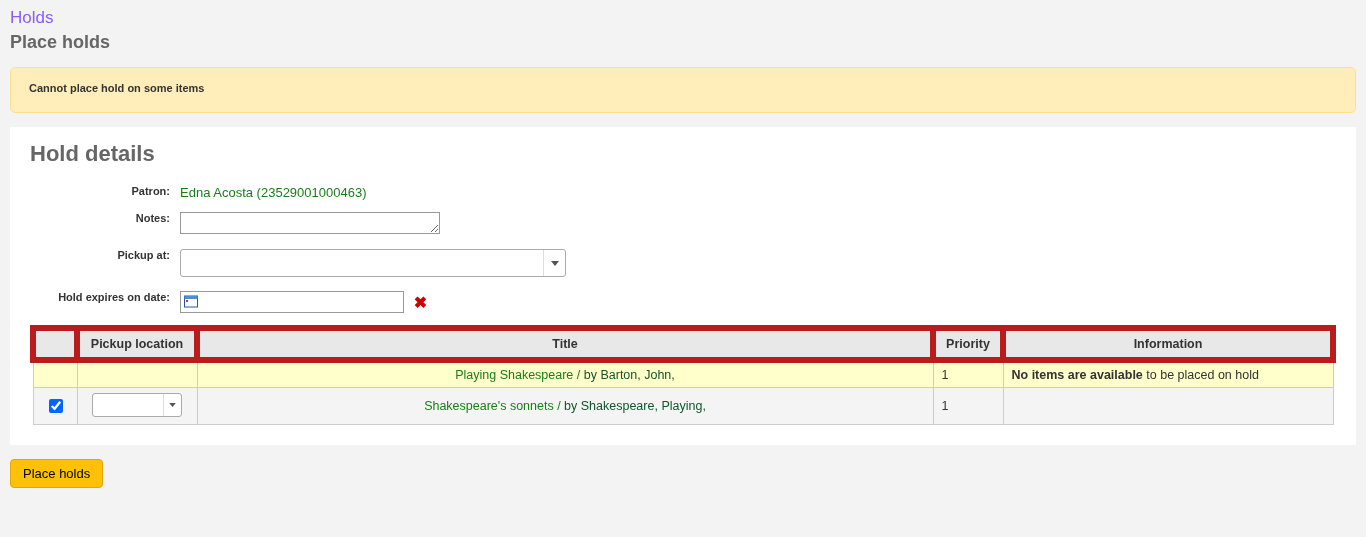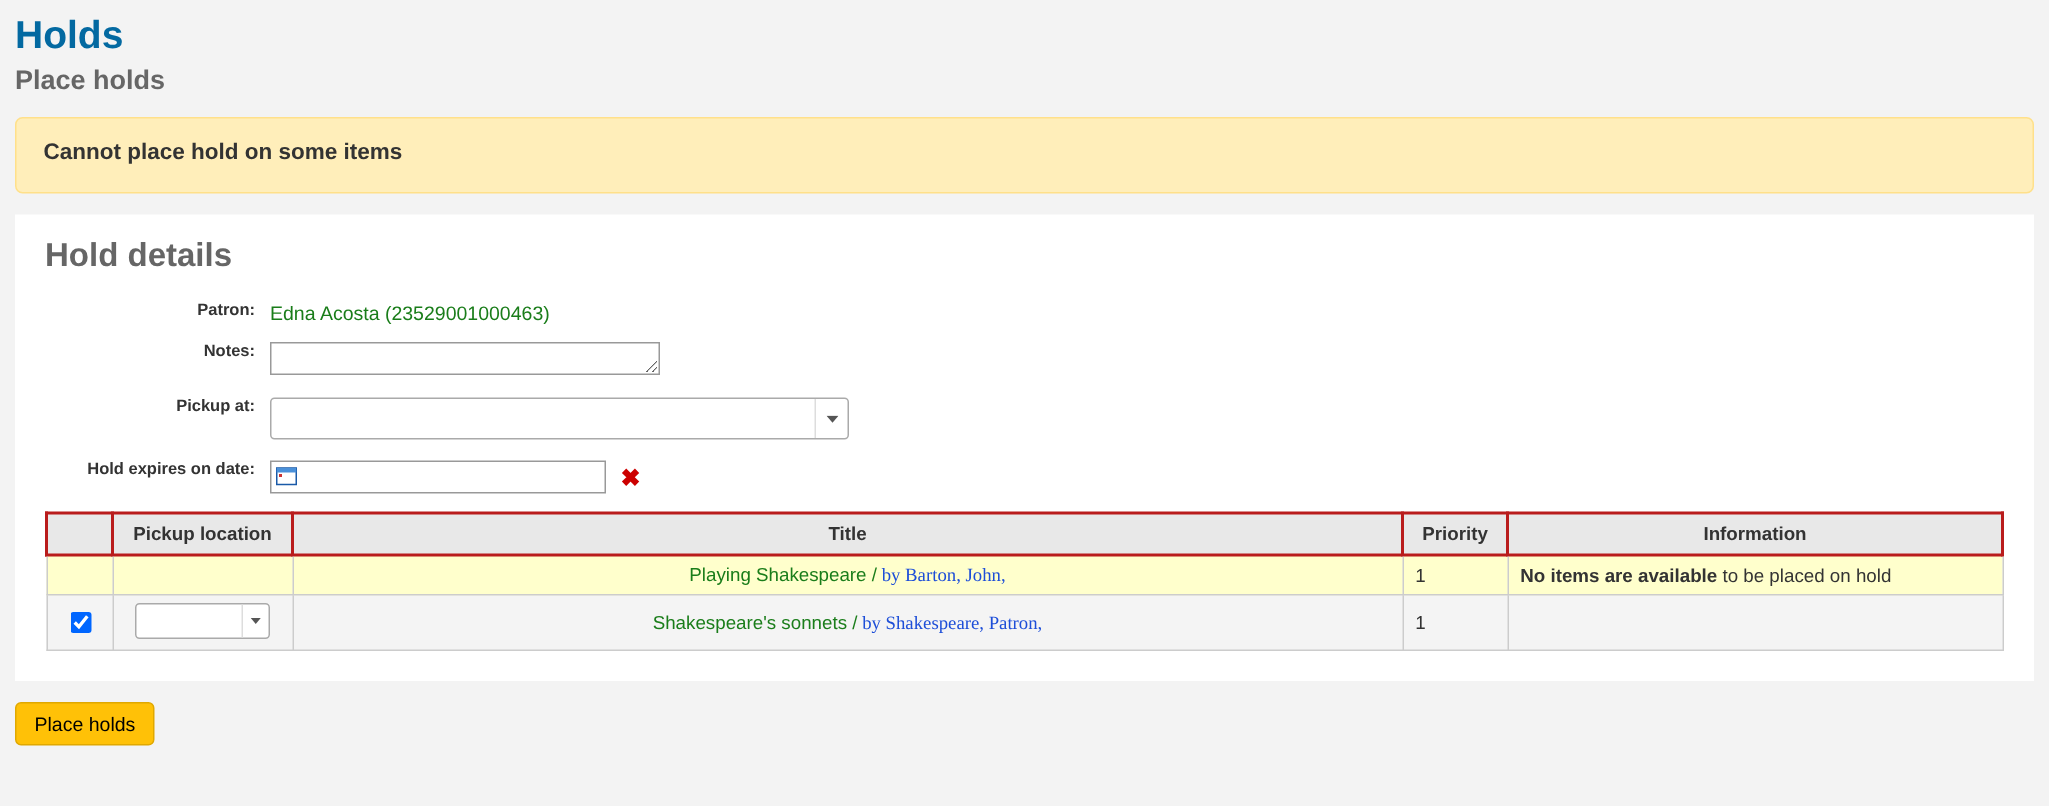--- a/index.html
+++ b/index.html
@@ -5,40 +5,40 @@
   * { box-sizing: border-box; }
   body {
     margin: 0;
     padding: 0 10px 10px 10px;
     background: #f3f3f3;
     font-family: Arial, Helvetica, sans-serif;
     font-size: 13px;
     color: #333;
   }
   h1 {
-    font-size: 26px;
-    font-weight: bold;
+    font-size: 17px;
+    font-weight: normal;
     margin: 8px 0 4px 0;
-    color: #0369a1;
+    color: #8b5cf6;
   }
   h2.subtitle {
     font-size: 18px;
     font-weight: bold;
     color: #666;
     margin: 2px 0 14px 0;
   }
   .alert {
     background: #ffeeba;
     border: 1px solid #ffe08a;
     border-radius: 5px;
     padding: 14px 18px 12px 18px;
     margin-bottom: 14px;
   }
   .alert-title {
-    font-size: 15px;
+    font-size: 11px;
     font-weight: bold;
     color: #333;
     margin: 0 0 6px 0;
   }
   .alert ul {
     margin: 4px 0 0 16px;
     padding: 0;
   }
   .alert li {
     margin: 2px 0;
@@ -136,21 +136,21 @@
     vertical-align: middle;
   }
   table.items {
     width: 100%;
     border-collapse: collapse;
     margin-top: 12px;
     font-size: 12.5px;
   }
   table.items th {
     background: #e8e8e8;
-    border: 2px solid #b91c1c;
+    border: 6px solid #b91c1c;
     padding: 6px 8px;
     font-weight: bold;
     text-align: center;
   }
   table.items td {
     border: 1px solid #ccc;
     padding: 5px 8px;
     vertical-align: middle;
   }
   table.items tr.unavail td {
@@ -194,21 +194,21 @@
     display: inline-block;
     background: #ffc107;
     color: #000;
     border: 1px solid #e0a800;
     border-radius: 4px;
     padding: 6px 12px;
     font-size: 13px;
     cursor: pointer;
     margin-top: 14px;
   }
-  .by { color: #1d4ed8; font-family: Liberation Serif, serif; }
+  .by { color: #14532d; }
   .info-strong { font-weight: bold; }
   .title-cell { text-align: center; }
 </style>
 </head>
 <body>
 
 
 
 <h1>Holds</h1>
 <h2 class="subtitle">Place holds</h2>
@@ -293,21 +293,21 @@
           <div class="small-select">
             <div class="ss-label"></div>
             <div class="ss-arrow">
               <svg viewBox="0 0 10 6">
                   <path d="M0 0 L5 6 L10 0 Z" fill="#555"></path>
                 </svg>
             </div>
           </div>
         </td>
         <td class="title-cell">
-          <a href="#" class="link">Shakespeare's sonnets /</a><span class="by"> by Shakespeare, Patron,</span>
+          <a href="#" class="link">Shakespeare's sonnets /</a><span class="by"> by Shakespeare, Playing,</span>
         </td>
         <td class="col-prio">1</td>
         <td class="col-info"></td>
       </tr>
     </tbody>
   </table>
 </div>
 
 <button class="footer-btn">Place holds</button>
 

